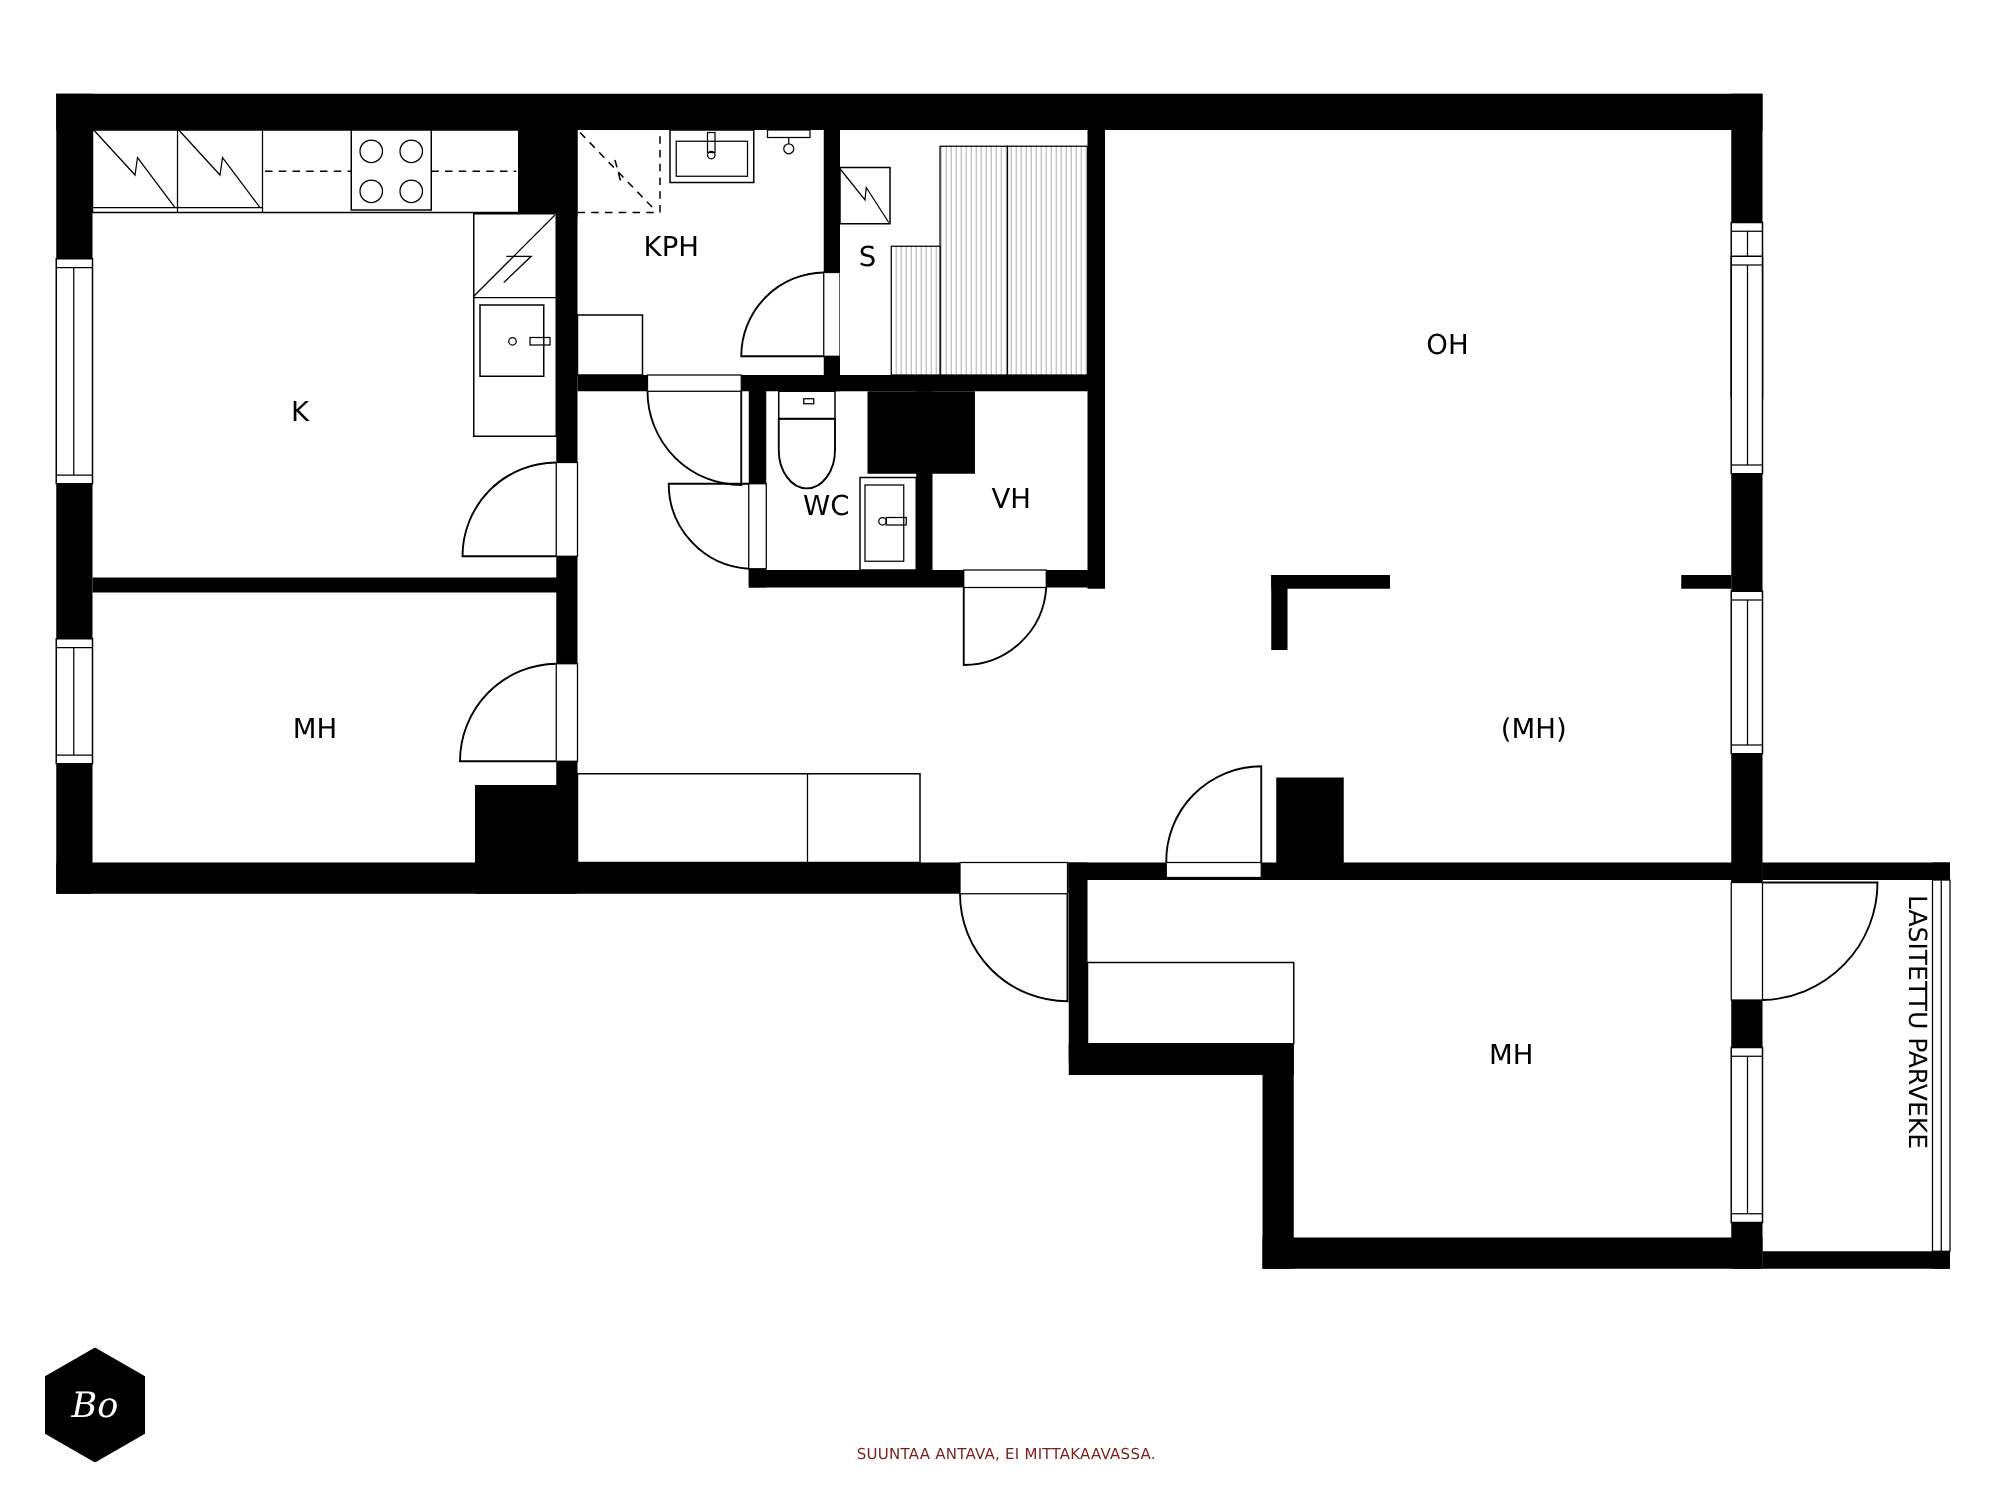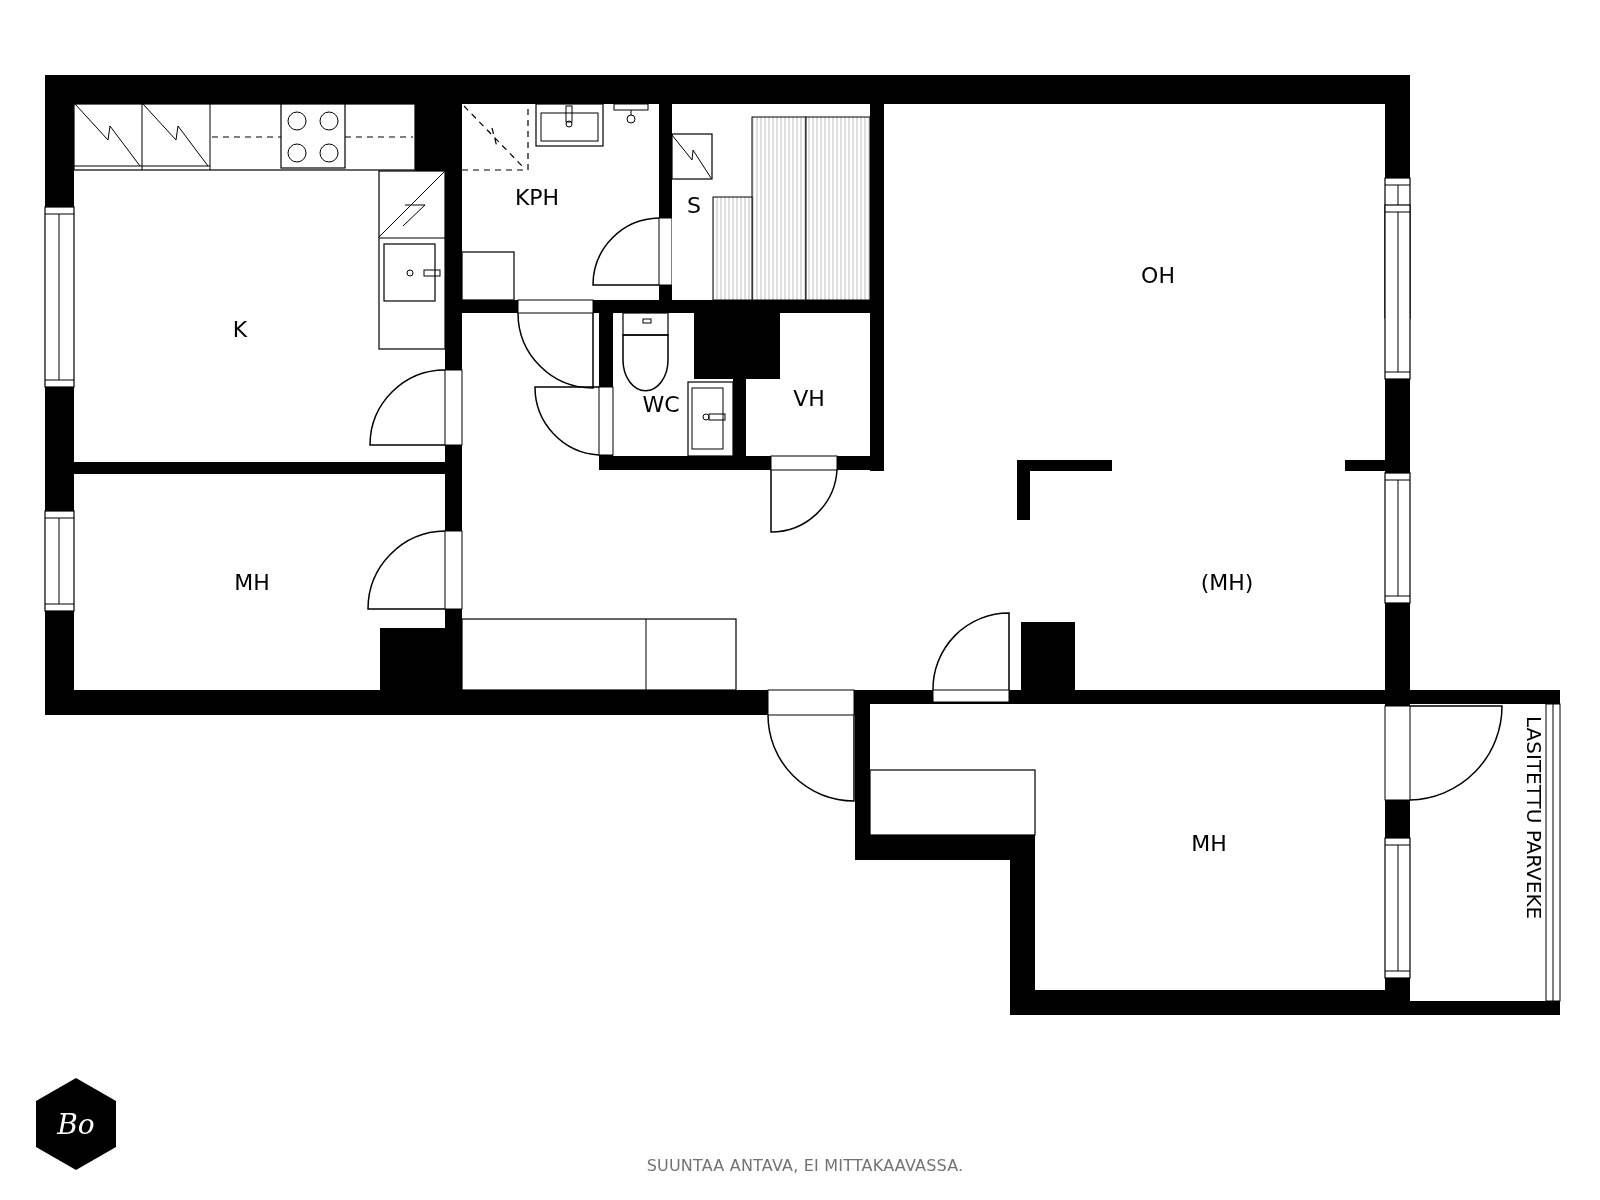--- a/index.html
+++ b/index.html
@@ -5,21 +5,21 @@
     html, body { margin: 0; padding: 0; background: #ffffff; }
     body { width: 1600px; height: 1200px; position: relative; overflow: hidden; font-family: "DejaVu Sans", sans-serif; }
     #plan { position: absolute; left: 0; top: 0; width: 1600px; height: 1200px; }
     .wall { fill: #000; }
     .line { fill: none; stroke: #000; stroke-width: 1.5; }
     .thin { fill: none; stroke: #000; stroke-width: 1; }
     .dash { fill: none; stroke: #000; stroke-width: 1.2; stroke-dasharray: 6 5; }
     .white { fill: #fff; stroke: #000; stroke-width: 1.2; }
     .room-label { font-family: "DejaVu Sans", sans-serif; font-size: 22px; fill: #000; text-anchor: middle; dominant-baseline: middle; }
     .balcony-label { font-family: "DejaVu Sans", sans-serif; font-size: 20px; fill: #000; }
-    .disclaimer { position: absolute; left: 0; width: 1600px; top: 1156px; text-align: center; font-family: "DejaVu Sans", sans-serif; font-size: 16px; color: #737373; letter-spacing: 0.2px; padding-left: 10px; box-sizing: border-box; }
+    .disclaimer { position: absolute; left: 0; width: 1600px; top: 1156px; text-align: center; font-family: "DejaVu Sans", sans-serif; font-size: 12px; color: #7f1d1d; letter-spacing: 0.2px; padding-left: 10px; box-sizing: border-box; }
     .logo { position: absolute; left: 36px; top: 1078px; width: 80px; height: 92px; }
     .logo-text { font-family: "DejaVu Serif", serif; font-style: italic; font-size: 28px; fill: #fff; text-anchor: middle; dominant-baseline: middle; }
   </style>
 </head>
 <body>
 
 <svg id="plan" viewBox="0 0 1600 1200" xmlns="http://www.w3.org/2000/svg">
   <defs>
     <pattern id="bench" width="4" height="10" patternUnits="userSpaceOnUse">
       <rect width="4" height="10" fill="#fff"></rect>

